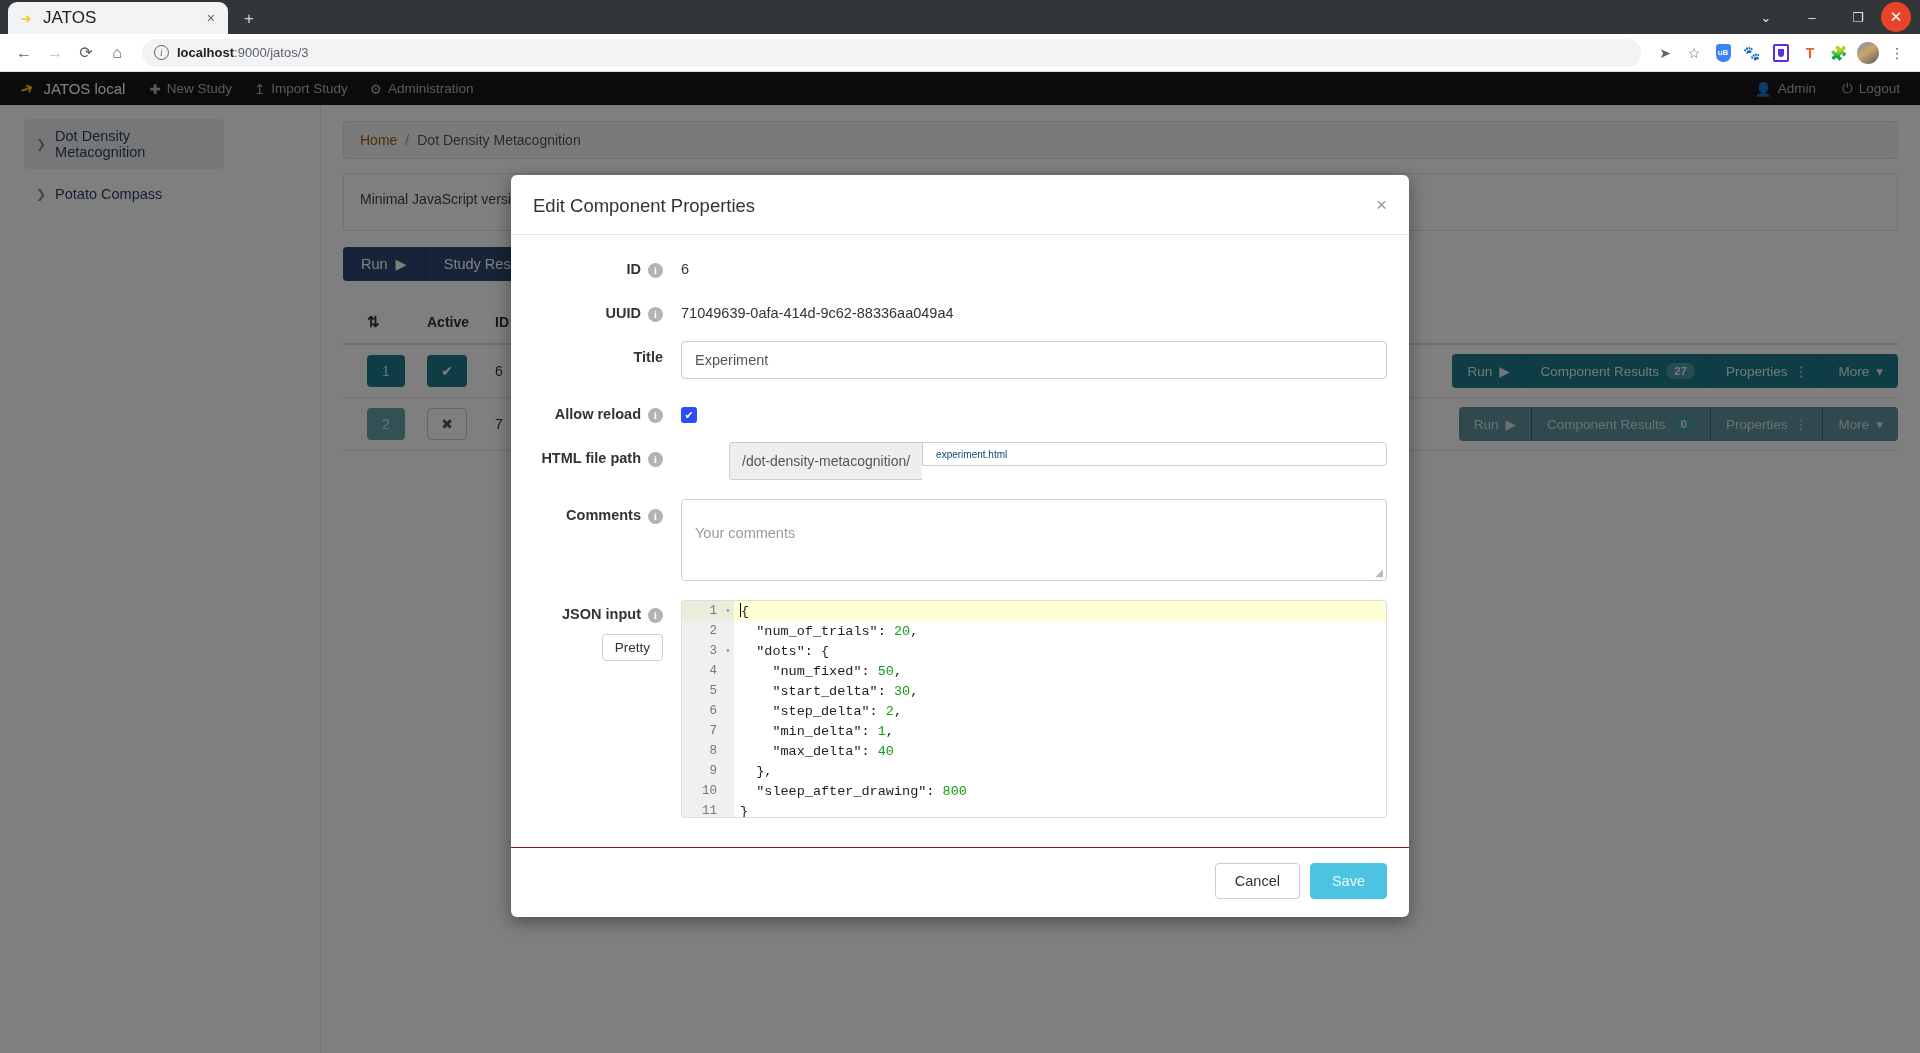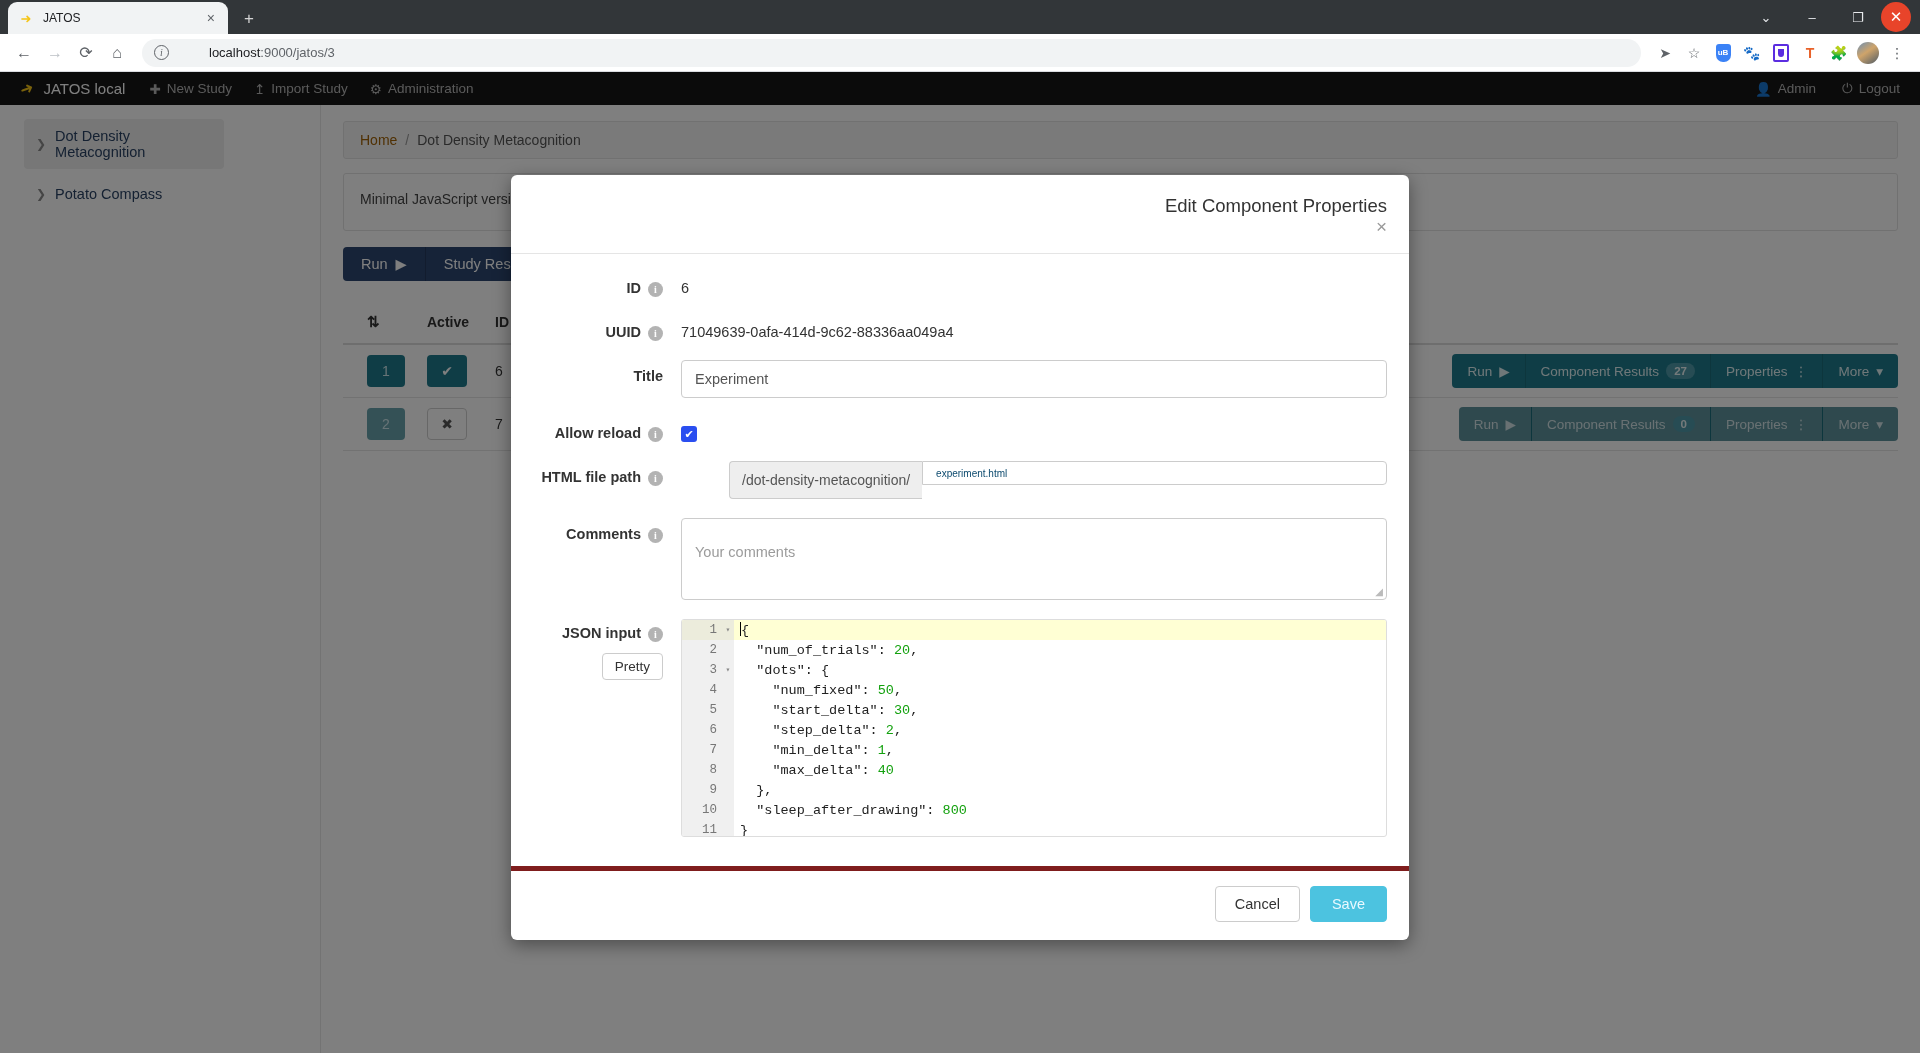--- a/index.html
+++ b/index.html
@@ -32,21 +32,21 @@
     position: relative;
   }
   .tab-favicon {
     width: 16px; height: 16px;
     display: flex; align-items: center; justify-content: center;
     font-size: 13px;
     color: #f5c518;
   }
   .tab-title {
     flex: 1;
-    font-size: 12px;
+    font-size: 17px;
     color: #202124;
     white-space: nowrap;
     overflow: hidden;
   }
   .tab-close {
     font-size: 14px;
     color: #5f6368;
     line-height: 1;
     padding: 2px 3px;
   }
@@ -114,21 +114,21 @@
     width: 15px; height: 15px;
     border: 1.4px solid #5f6368;
     border-radius: 50%;
     color: #5f6368;
     font-size: 10px;
     display: flex; align-items: center; justify-content: center;
     font-family: "Liberation Serif", serif;
     font-style: italic;
   }
   .omni-url { font-size: 13px; color: #5f6368; }
-  .omni-url b { color: #202124; font-weight: 400; margin-left: 32px; }
+  .omni-url b { color: #202124; font-weight: 700; }
   .tb-icon {
     width: 26px; height: 26px;
     display: flex; align-items: center; justify-content: center;
     font-size: 14px;
     color: #5f6368;
   }
   .ext-shield {
     width: 15px; height: 18px;
     background: #3b82f6;
     border-radius: 3px 3px 7px 7px;
@@ -315,21 +315,21 @@
     position: absolute;
     left: 511px; top: 103px;
     width: 898px;
     background: #ffffff;
     border-radius: 6px;
     box-shadow: 0 5px 18px rgba(0,0,0,0.4);
   }
   .modal-header {
     padding: 20px 22px 17px 22px;
     border-bottom: 1px solid #e5e5e5;
-    display: flex; align-items: flex-end; flex-direction: column;
+    display: flex; align-items: flex-start;
   }
   .modal-title { font-size: 18.5px; color: #333; font-weight: normal; }
   .modal-x {
     margin-left: auto;
     color: #9a9a9a;
     font-size: 19px;
     line-height: 1;
   }
   .modal-body { padding: 18px 22px 10px 22px; }
   .frow { display: flex; align-items: flex-start; margin-bottom: 19px; }
@@ -489,21 +489,21 @@
   .ed-num { color: #13a10e; }
   .ed-cursor {
     display: inline-block;
     width: 1px;
     height: 14px;
     background: #000;
     vertical-align: -2px;
   }
   .modal-footer {
     padding: 15px 22px 18px 22px;
-    border-top: 5px solid #7f1d1d;
+    border-top: 1px solid #7f1d1d;
     display: flex;
     justify-content: flex-end;
     gap: 10px;
   }
   .btn-cancel {
     border: 1px solid #ccc;
     background: #fff;
     border-radius: 4px;
     padding: 9px 19px;
     font-size: 14.5px;

